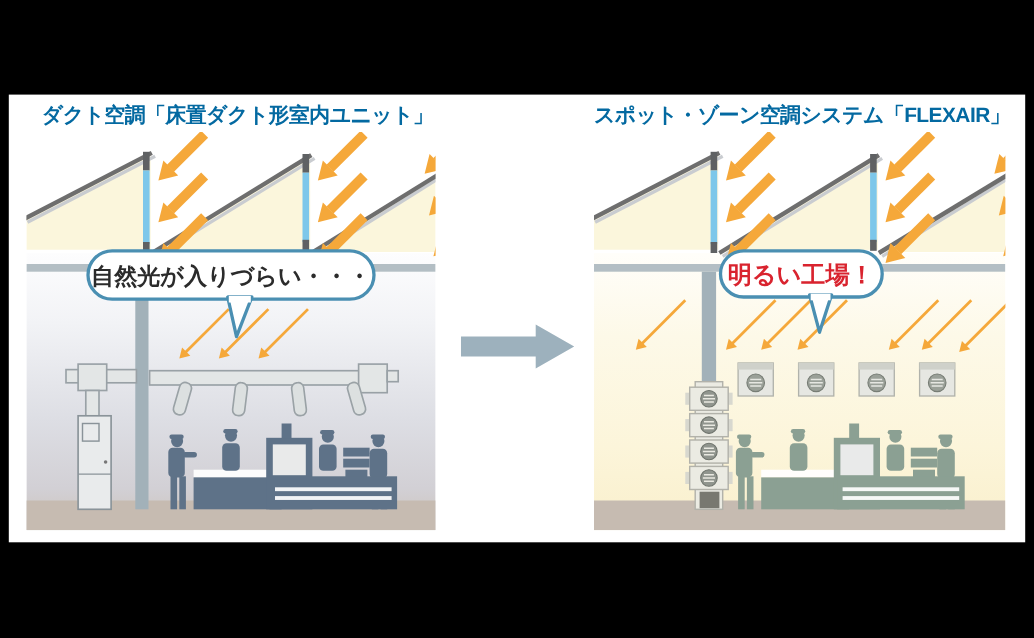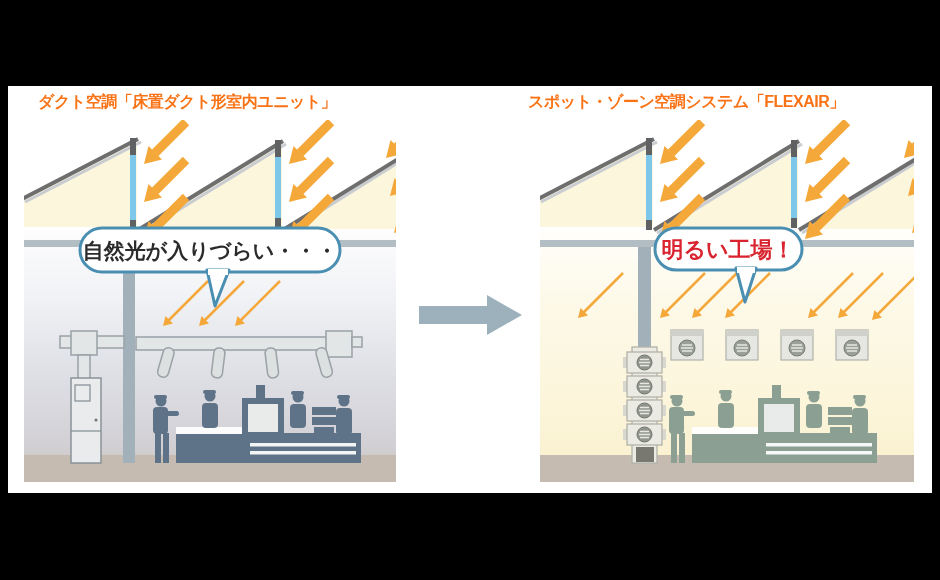--- a/index.html
+++ b/index.html
@@ -1,22 +1,22 @@
 <!DOCTYPE html>
 <html><head>
 <meta charset="utf-8">
 <style>
   html,body{margin:0;padding:0;background:#000;}
   #stage{position:relative;width:940px;height:580px;background:#000;overflow:hidden;
          font-family:"Liberation Sans","DejaVu Sans",sans-serif;}
   #card{position:absolute;left:8px;top:86px;width:924px;height:407px;background:#ffffff;}
-  .panel-title{position:absolute;top:92px;font-size:16px;font-weight:bold;color:#f97316;
+  .panel-title{position:absolute;top:92px;font-size:19px;font-weight:bold;color:#0369a1;
                letter-spacing:-0.5px;white-space:nowrap;}
   #title-left{left:38px;}
-  #title-right{left:528px;}
+  #title-right{left:540px;}
   .panel-svg{position:absolute;top:120px;overflow:hidden;}
   #svg-left{left:24px;}
   #svg-right{left:540px;}
   #mid-arrow{position:absolute;left:419px;top:294px;}
   svg text{font-family:"Liberation Sans","DejaVu Sans",sans-serif;font-weight:bold;}
   .bubble-rect{fill:#ffffff;stroke:#4a8fb2;stroke-width:3;}
   .bubble-tail{fill:#ffffff;stroke:#4a8fb2;stroke-width:3;stroke-linejoin:round;}
   .bubble-seam{fill:#ffffff;}
   .bubble-text-dark{fill:#2b2b2b;font-size:21px;}
   .bubble-text-red{fill:#d9232e;font-size:22px;}

